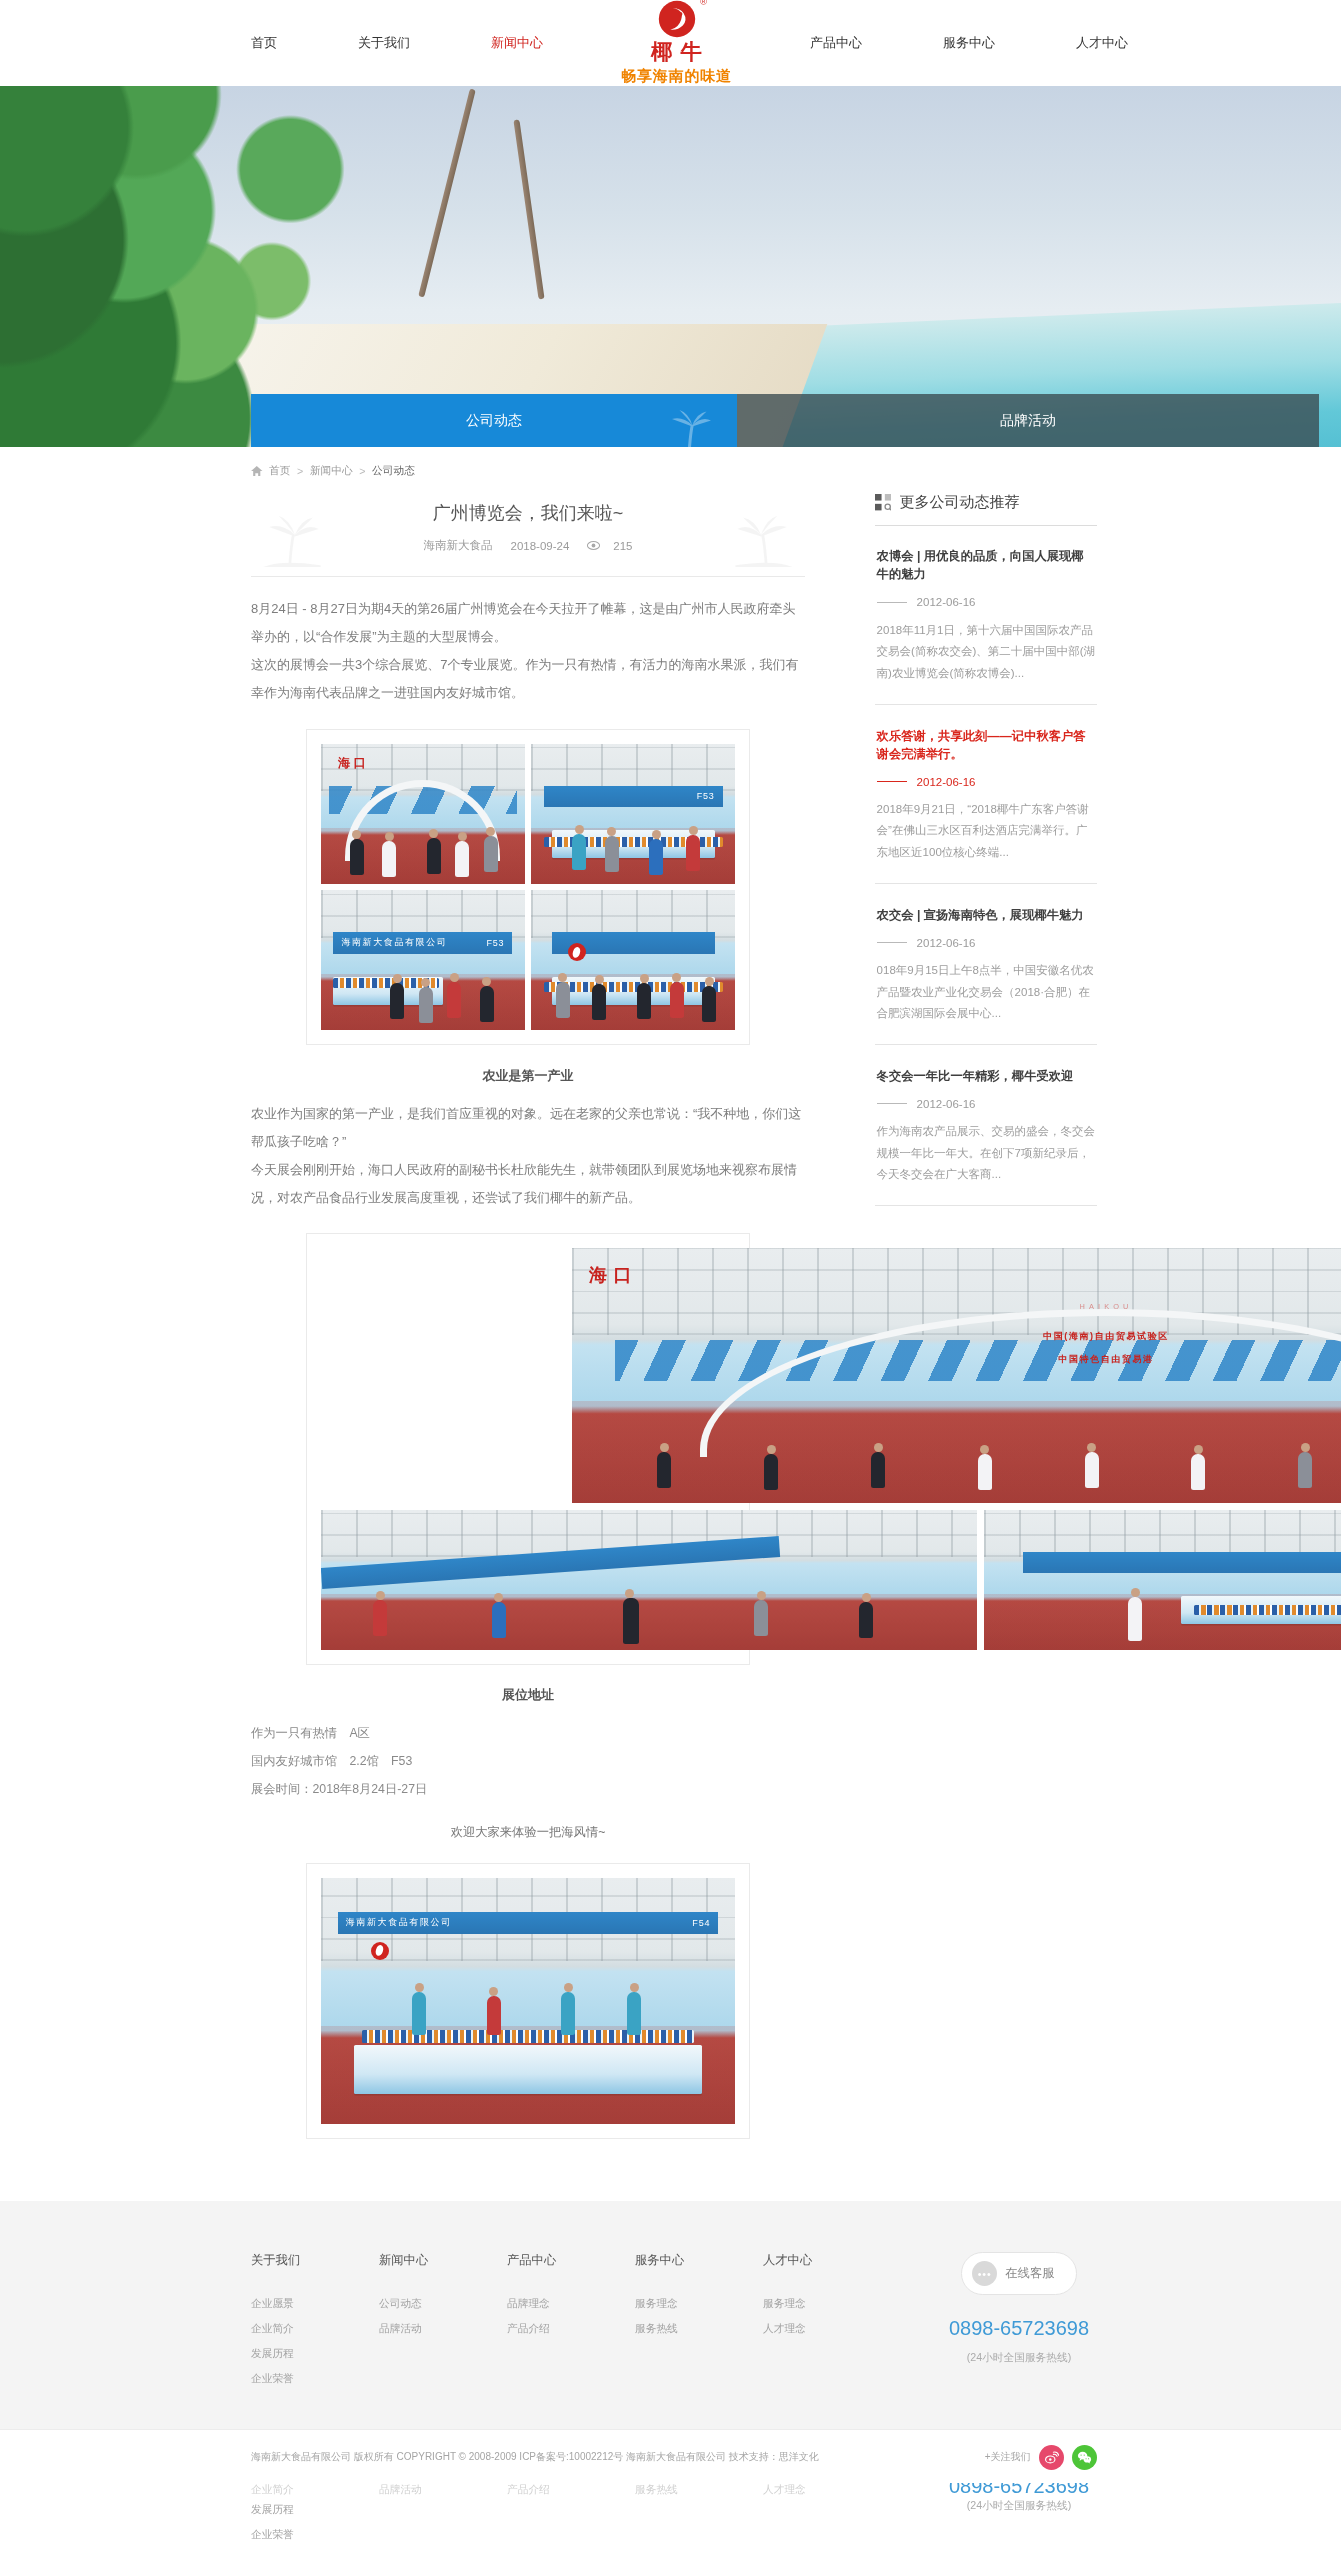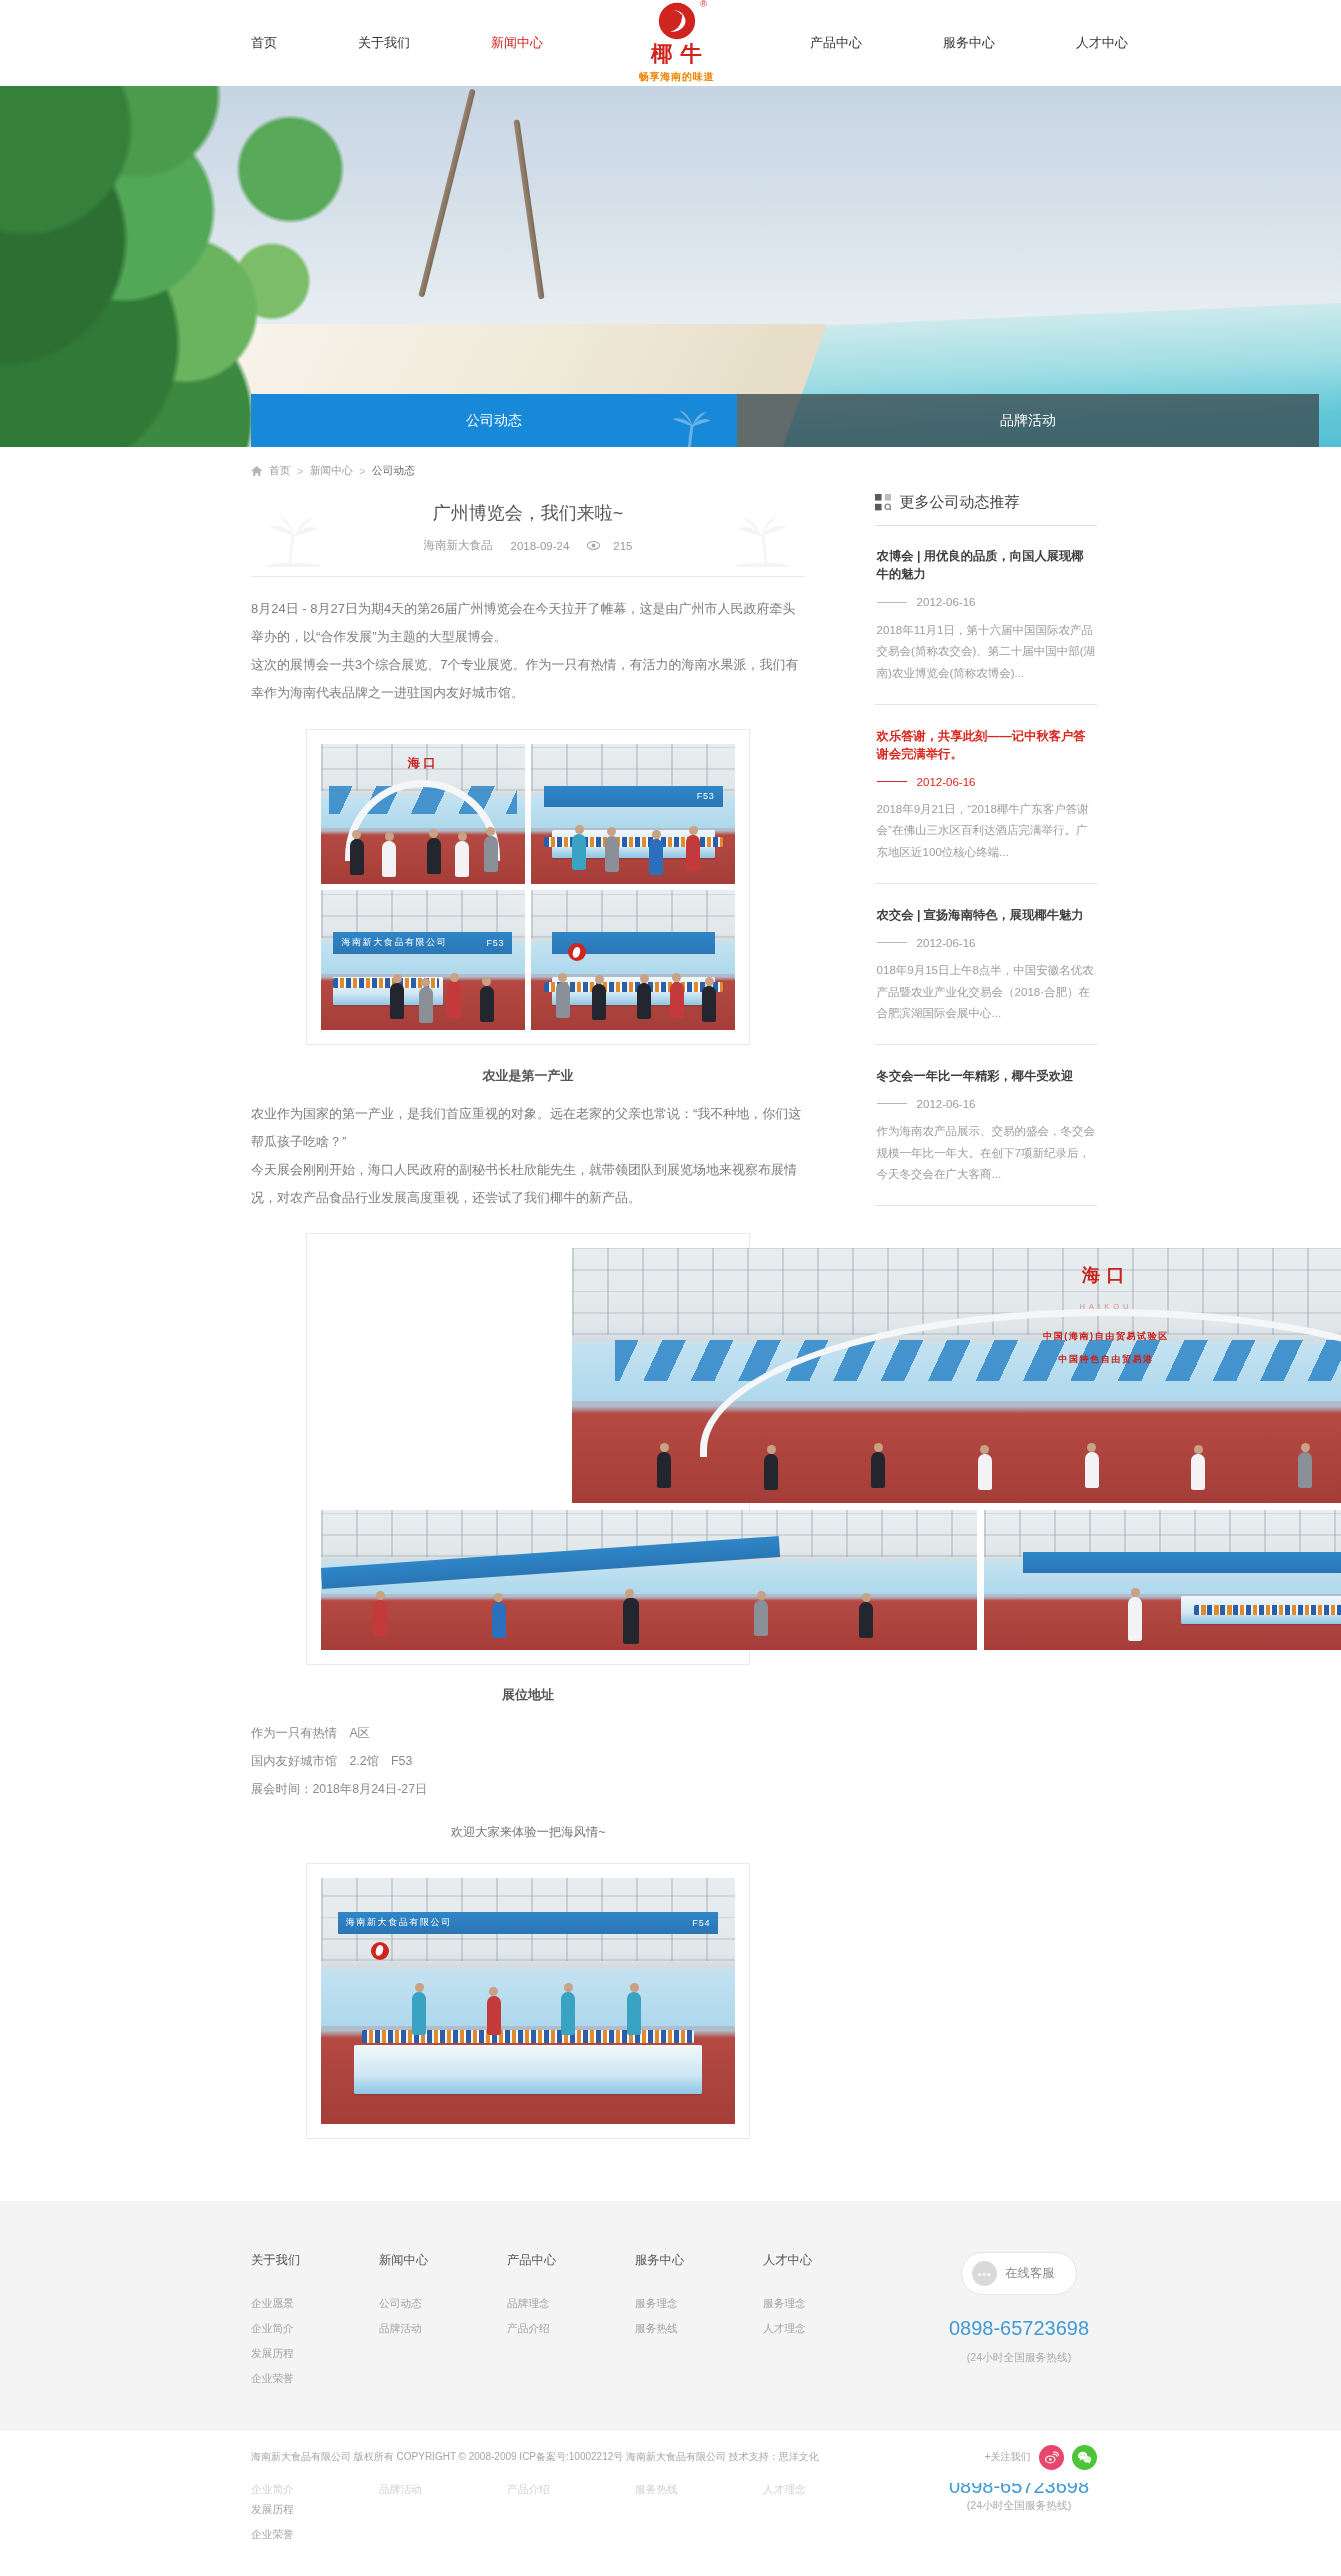--- a/index.html
+++ b/index.html
@@ -15,21 +15,21 @@
   
   .hdr { height:86px; background:#fff; display:flex; align-items:center; }
   .hdr-inner { margin-left:251px; display:flex; align-items:center; }
   .nav-item { font-size:13px; color:#333; cursor:pointer; white-space:nowrap; }
   .nav-item + .nav-item { margin-left:81px; }
   .nav-item.active { color:#d0241f; }
   .logo { margin:0 72px; text-align:center; position:relative; width:123px; }
   .logo-mark { position:relative; display:inline-block; }
   .logo-reg { position:absolute; right:-11.5px; top:-3.3px; color:#d0241f; font-size:9px; }
   .logo-name { color:#d0241f; font-size:21.4px; font-weight:bold; letter-spacing:8.2px; margin-left:8.2px; line-height:1.1; }
-  .logo-tag { color:#f08300; font-size:10px; font-weight:bold; letter-spacing:0.8px; margin-top:2.5px; }
+  .logo-tag { color:#f08300; font-size:15px; font-weight:bold; letter-spacing:0.8px; margin-top:2.5px; }
 
   
   .hero { position:relative; height:361px; overflow:hidden; }
   .hero-sky { position:absolute; inset:0;
     background:linear-gradient(180deg,#c7d4e3 0%,#d6e1ea 35%,#e6edf2 62%,#eff3f5 100%); }
   .hero-sea { position:absolute; right:0; bottom:0; width:68%; height:40%;
     background:linear-gradient(180deg,#cdeaec 0%,#9fdde4 40%,#62c8d8 75%,#55c0d3 100%);
     transform:skewY(-2.5deg); transform-origin:right bottom; }
   .hero-sand { position:absolute; left:14%; bottom:0; width:46%; height:34%;
     background:linear-gradient(100deg,#f7f4ec 0%,#f0ead9 55%,#e6dcc6 100%);
@@ -103,21 +103,21 @@
   .cans { position:absolute; bottom:0; left:6%; right:6%; top:auto; height:10px;
     background:repeating-linear-gradient(90deg,#2a5fa8 0 5px,#e8f4fa 5px 7.4px,#e08a2c 7.4px 11.5px,#ffffff 11.5px 13px); border-radius:1.6px; }
   .person { position:absolute; width:14px; height:36px; border-radius:6.6px 6.6px 2.5px 2.5px; background:#2e3340; }
   .person::before { content:""; position:absolute; top:-9px; left:2.5px; width:9px; height:9px; border-radius:50%; background:#c9a185; }
   .p-white { background:#f3f3f6; } .p-blue { background:#2c6fbd; } .p-red { background:#c43a3a; }
   .p-teal { background:#3aa3c4; } .p-dark { background:#23262e; } .p-grey { background:#8b8f98; }
   .arch-ring { position:absolute; left:12%; right:12%; top:26%; height:58%;
     border:7.4px solid #f4f6f7; border-bottom:none; border-radius:50% 50% 0 0 / 95% 95% 0 0; }
   .zig { position:absolute; left:4%; right:4%; top:30%; height:20%;
     background:repeating-linear-gradient(115deg,#2f86c8 0 21.4px, rgba(47,134,200,0) 21.4px 43px); opacity:.85; }
-  .arch-name { position:absolute; top:6%; left:1px; right:0; text-align:center; color:#c7231f;
+  .arch-name { position:absolute; top:6%; left:17px; right:0; color:#c7231f;
     font-size:18px; font-weight:bold; letter-spacing:6.6px; }
   .arch-name.small { font-size:12.3px; letter-spacing:3.3px; top:8%; }
   .arch-en { position:absolute; top:21%; left:0; right:0; text-align:center; color:#d98f8d; font-size:7.4px; letter-spacing:4.1px; }
   .arch-line { position:absolute; left:0; right:0; text-align:center; color:#c7231f; font-size:9px; font-weight:bold; letter-spacing:1.6px; }
   .al1 { top:32%; } .al2 { top:41%; }
   .brand-dot { position:absolute; width:18px; height:18px; border-radius:50%; background:#d0241f; }
   .brand-dot::after { content:""; position:absolute; left:5px; top:3.3px; width:7.4px; height:10.7px; border-radius:50%; background:#fff; transform:rotate(18deg); }
 
   
   .art-foot { border-top:0.8px solid #e6e6e6; margin-top:28px; padding:18px 0 8.2px; display:flex; font-size:11.5px; }

